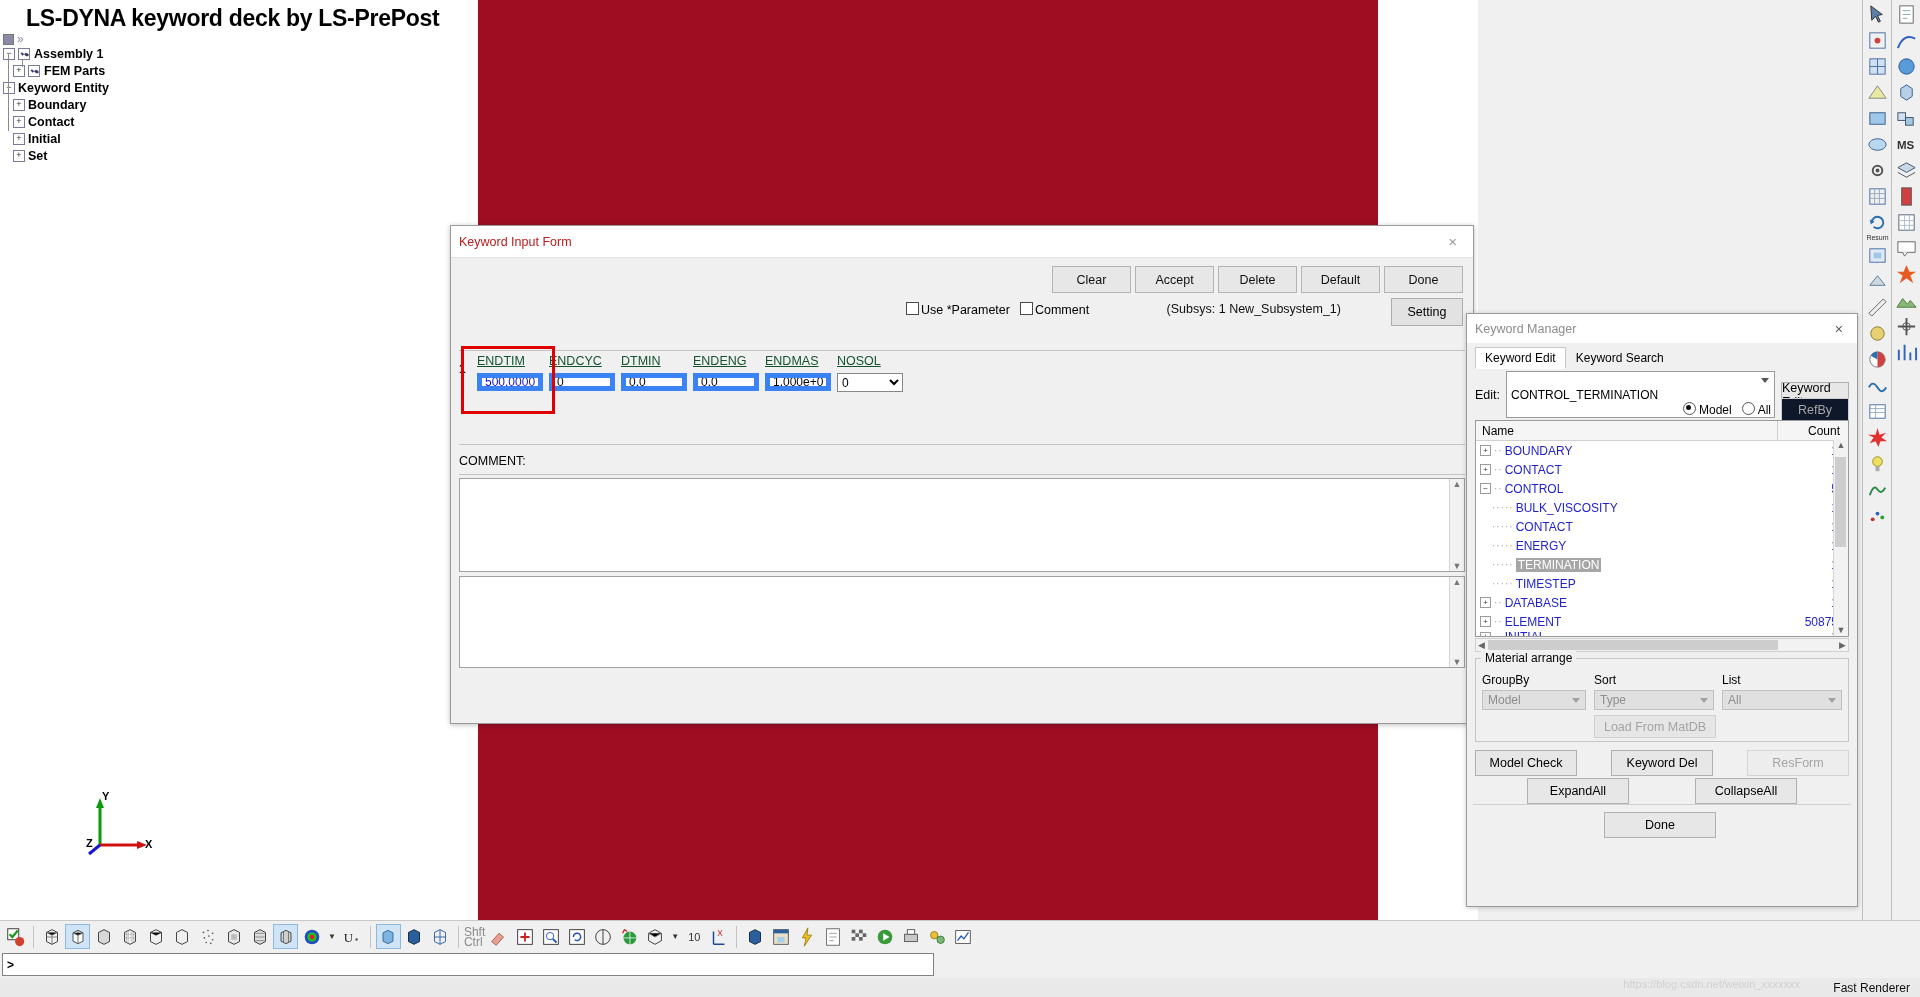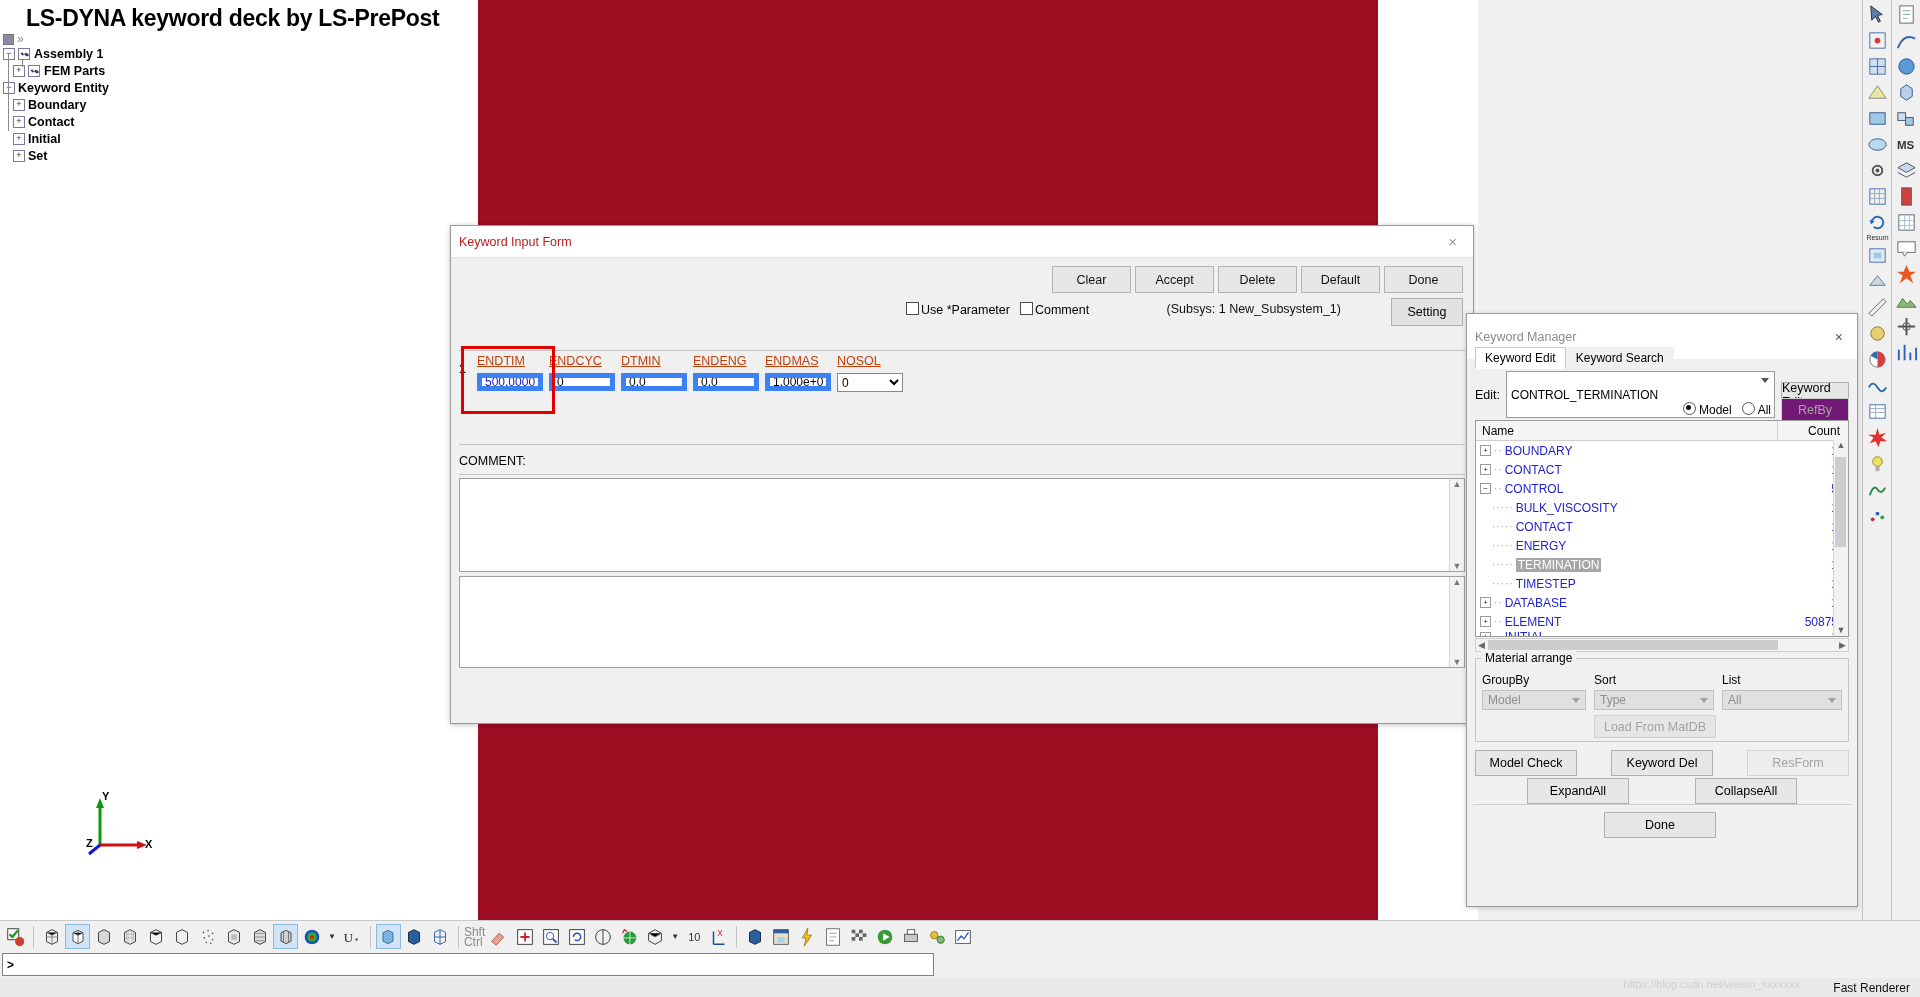--- a/index.html
+++ b/index.html
@@ -53,61 +53,61 @@
       margin-right:2px;vertical-align:-1px;}
   .cbxlabel{font-size:12.5px;}
   #subsys{position:absolute;right:132px;top:76px;font-size:12.5px;color:#111;}
   #setting-btn{position:absolute;right:10px;top:72px;min-width:70px;height:26px;background:#e2e2e2;
       border:1px solid #adadad;display:flex;align-items:center;justify-content:center;font-size:12.5px;}
   #kw-name{position:absolute;left:0;right:0;top:100px;text-align:center;font-size:12.5px;}
   #kif-sep{position:absolute;left:8px;right:8px;top:124px;border-top:1px solid #c4c4c4;}
   #field-area{position:absolute;left:8px;top:128px;right:8px;height:90px;}
   #rowno{position:absolute;left:0px;top:8px;font-size:12px;font-weight:bold;}
   .fcol{position:absolute;top:0;}
-  .flabel{color:#c2410c;text-decoration:underline;font-size:12.5px;display:block;margin-bottom:5px;
+  .flabel{color:#14532d;text-decoration:underline;font-size:12.5px;display:block;margin-bottom:5px;
       cursor:default;}
   .finput{width:66px;height:18px;border:5px solid #3b82f6;background:#fff;color:#1414c8;
       font-size:12px;padding:0 3px;box-sizing:border-box;font-family:"Liberation Sans",sans-serif;}
   .finput.black{color:#000;}
   .fselect{width:66px;height:19px;border:1px solid #888;background:#fff;font-size:12px;
       color:#000;box-sizing:border-box;font-family:"Liberation Sans",sans-serif;}
   #redbox{position:absolute;left:2px;top:-8px;width:88px;height:62px;border:3px solid #e00000;
       pointer-events:none;}
   #kif-sep2{position:absolute;left:8px;right:8px;top:218px;border-top:1px solid #c4c4c4;}
   #comment-label{position:absolute;left:8px;top:228px;font-size:12.5px;}
   #comment-sep{position:absolute;left:8px;right:8px;top:248px;border-top:1px solid #c4c4c4;}
   .txtbox{position:absolute;left:8px;right:8px;background:#fff;border:1px solid #a0a0a0;}
   #ta1{top:252px;height:92px;}
   #ta2{top:350px;height:90px;}
   .sbar{position:absolute;right:0;top:0;bottom:0;width:14px;background:#f2f2f2;
       border-left:1px solid #d4d4d4;display:flex;flex-direction:column;
       justify-content:space-between;align-items:center;font-size:9px;color:#777;}
   
   #km{position:absolute;left:1466px;top:313px;width:390px;height:592px;background:#f0f0f0;
       border:1px solid #9a9a9a;box-shadow:0 1px 5px rgba(0,0,0,.2);}
-  #km-title{height:29px;background:#fff;display:flex;align-items:center;padding:8px 8px;gap:8px;}
+  #km-title{height:29px;background:#fff;display:flex;align-items:center;padding:0 8px;gap:8px;}
   #km-title .t{color:#8c8c8c;font-size:12.5px;}
   #km-close{margin-left:auto;color:#555;font-size:14px;padding:0 6px;}
   #km-tabs{position:absolute;left:8px;top:33px;display:flex;gap:0;}
   .ktab{padding:3px 9px;font-size:12px;background:#f0f0f0;border:1px solid transparent;}
   .ktab.active{background:#fff;border:1px solid #c8c8c8;border-bottom-color:#fff;}
   #km-editrow{position:absolute;left:8px;top:57px;right:8px;display:flex;align-items:center;gap:6px;}
   #km-editrow .lbl{font-size:12.5px;}
   #km-combo{flex:1;height:21px;background:#fff;border:1px solid #9a9a9a;font-size:12px;
       display:flex;align-items:center;padding:12px 4px;position:relative;}
   #km-combo .arrow{position:absolute;right:5px;top:6px;border-left:4px solid transparent;
       border-right:4px solid transparent;border-top:5px solid #555;}
   #edit-btn{width:66px;height:23px;background:#e7e7e7;border:1px solid #b0b0b0;
       display:flex;align-items:center;justify-content:center;font-size:12.5px;}
   #km-radios{position:absolute;right:8px;top:84px;display:flex;align-items:center;gap:10px;}
   .radio{width:11px;height:11px;border:1px solid #555;border-radius:50%;display:inline-block;
       background:#fff;position:relative;margin-right:3px;vertical-align:-1px;}
   .radio.on:after{content:"";position:absolute;left:2px;top:2px;width:5px;height:5px;
       border-radius:50%;background:#111;}
-  #refby-btn{width:66px;height:21px;background:#701a75;border:1px solid #cfcfcf;color:#a5a5a5;
+  #refby-btn{width:66px;height:21px;background:#0f172a;border:1px solid #cfcfcf;color:#a5a5a5;
       display:flex;align-items:center;justify-content:center;font-size:12.5px;}
   #kwlist{position:absolute;left:8px;top:106px;right:8px;height:215px;background:#fff;
       border:1px solid #9a9a9a;overflow:hidden;}
   #kwhead{height:19px;background:#f5f5f5;border-bottom:1px solid #cfcfcf;display:flex;
       font-size:12px;align-items:center;}
   #kwhead .hname{flex:1;padding-left:6px;border-right:1px solid #cfcfcf;height:100%;
       display:flex;align-items:center;}
   #kwhead .hcount{width:62px;padding-right:8px;display:flex;align-items:center;
       justify-content:flex-end;height:100%;}
   .kwrow{display:flex;height:19px;align-items:center;font-size:12px;color:#2222cc;}

